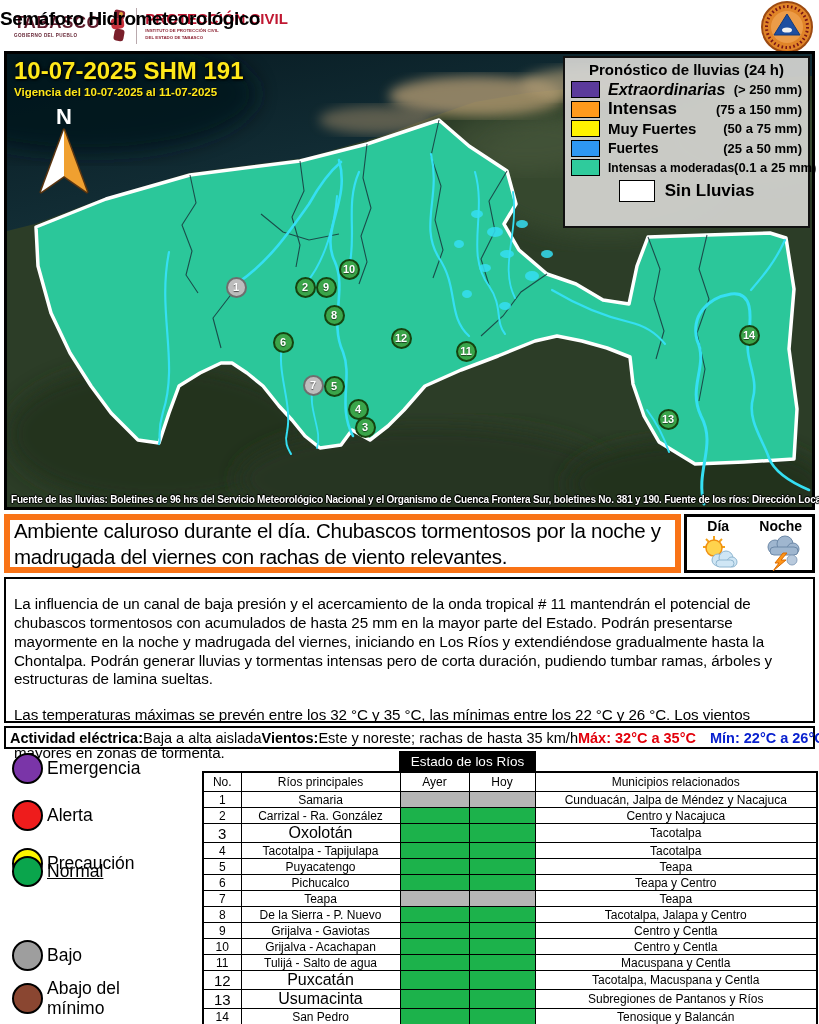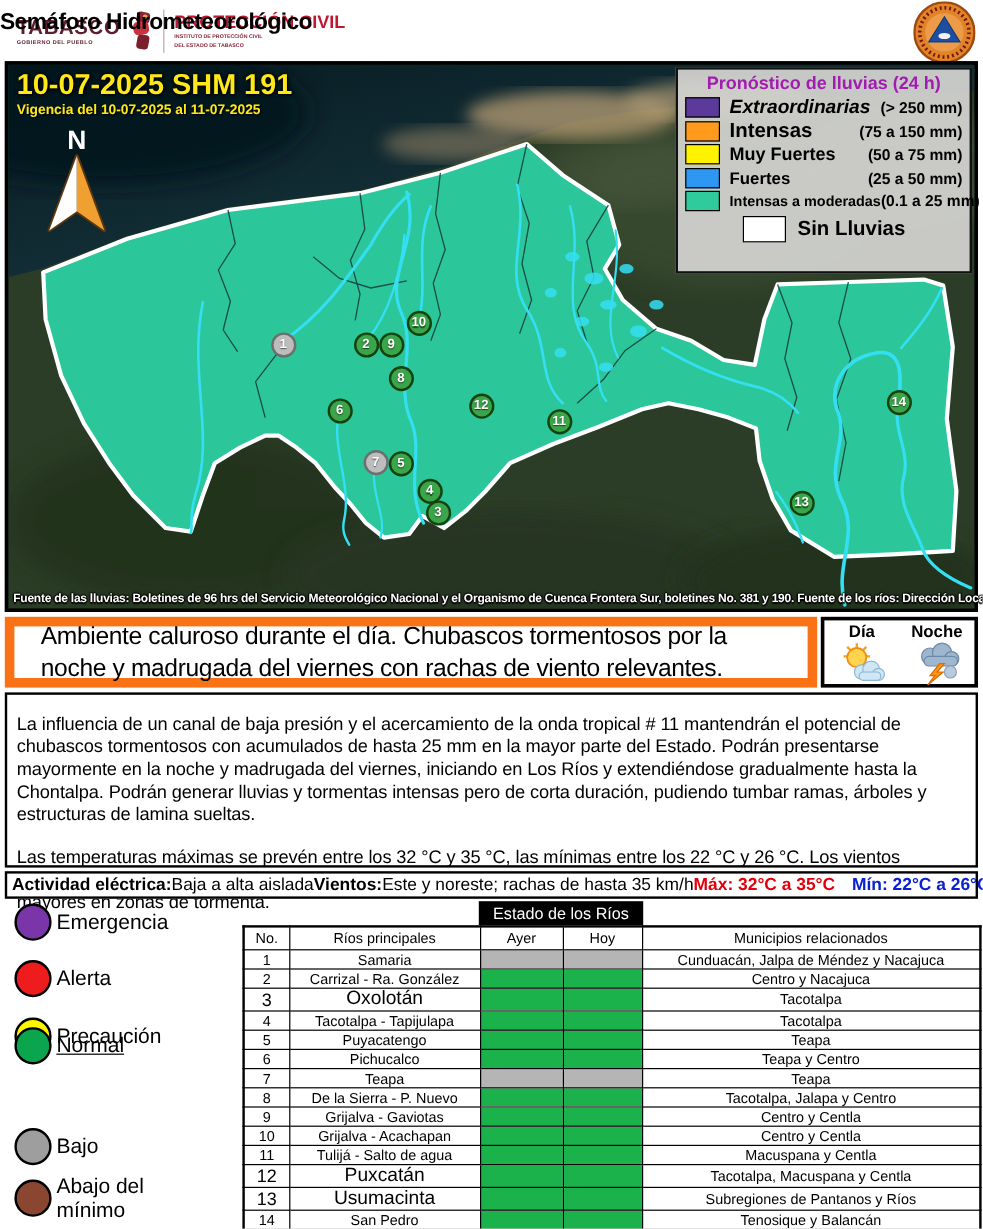--- a/index.html
+++ b/index.html
@@ -19,21 +19,21 @@
   
   .map-wrap{position:absolute;left:4px;top:51px;width:811px;height:459px;border:3px solid #000;
             box-sizing:border-box;background:#1c2a20;}
   .map-inner{position:absolute;inset:0;}
   .map-date{position:absolute;left:7px;top:3px;z-index:5;}
   .map-date .big{font-size:24px;font-weight:800;color:#ffe81a;text-shadow:1px 1px 2px #000,0 0 4px #000;}
   .map-date .small{font-size:11.5px;font-weight:bold;color:#ffe81a;text-shadow:1px 1px 1px #000;margin-top:1px;}
   .compass{position:absolute;left:26px;top:52px;z-index:5;}
   .rain-legend{position:absolute;right:2px;top:2px;width:247px;height:172px;z-index:6;
                background:rgba(212,212,209,.93);border:2px solid #111;box-sizing:border-box;padding:2px 6px 0 6px;}
-  .lg-title{font-size:15px;font-weight:800;color:#a21caf;text-align:center;margin:1px 0 2px 0;}
+  .lg-title{font-size:15px;font-weight:800;color:#000000;text-align:center;margin:1px 0 2px 0;}
   .lg-row{display:flex;align-items:center;height:19.5px;}
   .lg-swatch{width:29px;height:17px;border:1.5px solid #000;box-sizing:border-box;margin-right:8px;flex:none;}
   .lg-label{flex:1;font-weight:bold;white-space:nowrap;}
   .s0{font-style:italic;font-size:16px;}
   .s1{font-size:18px;}
   .s2{font-size:17px;}
   .s3{font-size:15px;}
   .s4{font-size:14px;}
   .s5{font-size:12px;}
   .lg-range{font-size:13px;font-weight:600;text-align:right;white-space:nowrap;}
@@ -41,22 +41,22 @@
   .lg-norain .lg-swatch{width:36px;height:22px;margin:0;}
   .lg-norain span.t{font-size:17px;font-weight:800;}
   .marker{position:absolute;width:21px;height:21px;border-radius:50%;box-sizing:border-box;
           border:2.5px solid;z-index:4;color:#fff;font-size:11px;font-weight:bold;
           display:flex;align-items:center;justify-content:center;text-shadow:0 1px 1px rgba(0,0,0,.6);}
   .map-source{position:absolute;left:4px;right:4px;bottom:2px;z-index:5;font-size:10px;font-weight:bold;color:#fff;
       white-space:nowrap;letter-spacing:-.2px;
       text-shadow:-1px 0 1px #000,1px 0 1px #000,0 -1px 1px #000,0 1px 1px #000;}
   
   .banner-row{position:absolute;left:4px;top:514px;width:811px;height:59px;display:flex;gap:3px;}
-  .banner-box{flex:1;border:8px solid #f97316;box-sizing:border-box;display:flex;align-items:center;
-              padding:0 22px;font-size:20.5px;line-height:1.25;letter-spacing:-.3px;background:#fff;}
+  .banner-box{flex:1;border:6px solid #f97316;box-sizing:border-box;display:flex;align-items:center;
+              padding:0 4px;font-size:20.5px;line-height:1.25;letter-spacing:-.3px;background:#fff;}
   .daynight{width:131px;border:3px solid #000;box-sizing:border-box;background:#fff;
             display:grid;grid-template-columns:1fr 1fr;grid-template-rows:17px 1fr;padding-top:1px;}
   .dn-label{font-size:14px;font-weight:800;text-align:center;}
   .dn-icon{display:flex;align-items:flex-start;justify-content:center;}
   
   .forecast{position:absolute;left:4px;top:577px;width:811px;height:146px;border:2.5px solid #000;
             box-sizing:border-box;padding:16px 8px;font-size:15.2px;line-height:1.24;letter-spacing:-.1px;background:#fff;}
   .forecast p{margin:0 0 17px 0;}
   
   .activity{position:absolute;left:4px;top:726px;width:811px;height:23px;border:2px solid #000;

